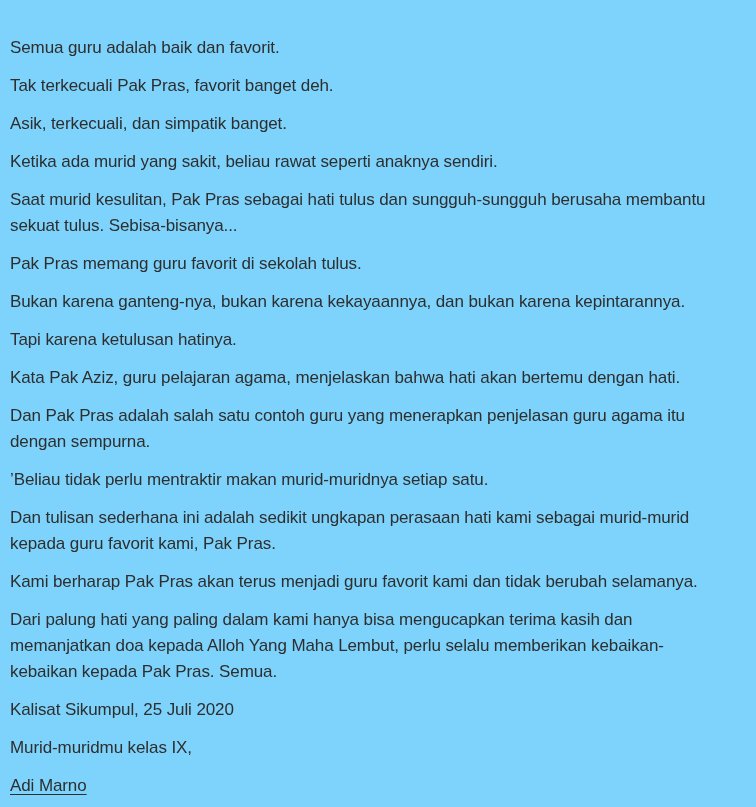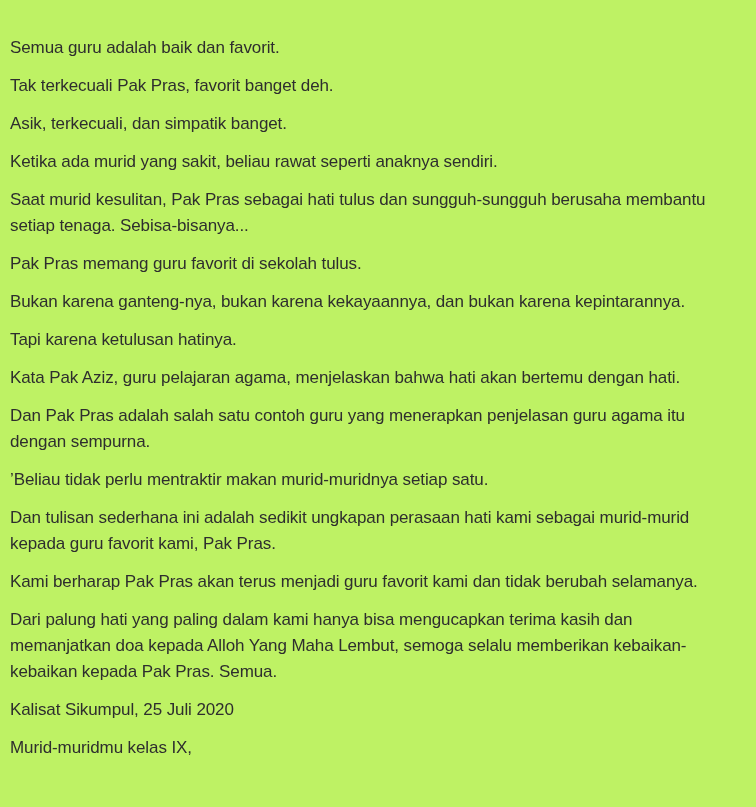--- a/index.html
+++ b/index.html
@@ -6,21 +6,21 @@
     margin: 0;
     padding: 0;
     background: #fdfdfd;
   }
   .page {
     position: relative;
     width: 756px;
     height: 807px;
     box-sizing: border-box;
     padding: 35px 6px 0 10px;
-    background: #bef264;
+    background: #7dd3fc;
     overflow: hidden;
     font-family: "Liberation Sans", "DejaVu Sans", sans-serif;
     font-size: 17px;
     line-height: 26px;
     color: #2e2e2e;
     -webkit-font-smoothing: antialiased;
   }
   .para {
     margin: 0 0 12px 0;
   }
@@ -50,21 +50,21 @@
   <div class="para">
     <div class="line">Asik, terkecuali, dan simpatik banget.</div>
   </div>
 
   <div class="para">
     <div class="line">Ketika ada murid yang sakit, beliau rawat seperti anaknya sendiri.</div>
   </div>
 
   <div class="para">
     <div class="line">Saat murid kesulitan, Pak Pras sebagai hati tulus dan sungguh-sungguh berusaha membantu</div>
-    <div class="line">setiap tenaga. Sebisa-bisanya...</div>
+    <div class="line">sekuat tulus. Sebisa-bisanya...</div>
   </div>
 
   <div class="para">
     <div class="line">Pak Pras memang guru favorit di sekolah tulus.</div>
   </div>
 
   <div class="para">
     <div class="line">Bukan karena ganteng-nya, bukan karena kekayaannya, dan bukan karena kepintarannya.</div>
   </div>
 
@@ -89,26 +89,29 @@
     <div class="line">Dan tulisan sederhana ini adalah sedikit ungkapan perasaan hati kami sebagai murid-murid</div>
     <div class="line">kepada guru favorit kami, Pak Pras.</div>
   </div>
 
   <div class="para">
     <div class="line">Kami berharap Pak Pras akan terus menjadi guru favorit kami dan tidak berubah selamanya.</div>
   </div>
 
   <div class="para">
     <div class="line">Dari palung hati yang paling dalam kami hanya bisa mengucapkan terima kasih dan</div>
-    <div class="line">memanjatkan doa kepada Alloh Yang Maha Lembut, semoga selalu memberikan kebaikan-</div>
+    <div class="line">memanjatkan doa kepada Alloh Yang Maha Lembut, perlu selalu memberikan kebaikan-</div>
     <div class="line">kebaikan kepada Pak Pras. Semua.</div>
   </div>
 
   <div class="para">
     <div class="line">Kalisat Sikumpul, 25 Juli 2020</div>
   </div>
 
   <div class="para">
     <div class="line">Murid-muridmu kelas IX,</div>
   </div>
 
+  <div class="para signature">
+    <div class="line">Adi Marno</div>
+  </div>
 
 </div>
 
 </body></html>

